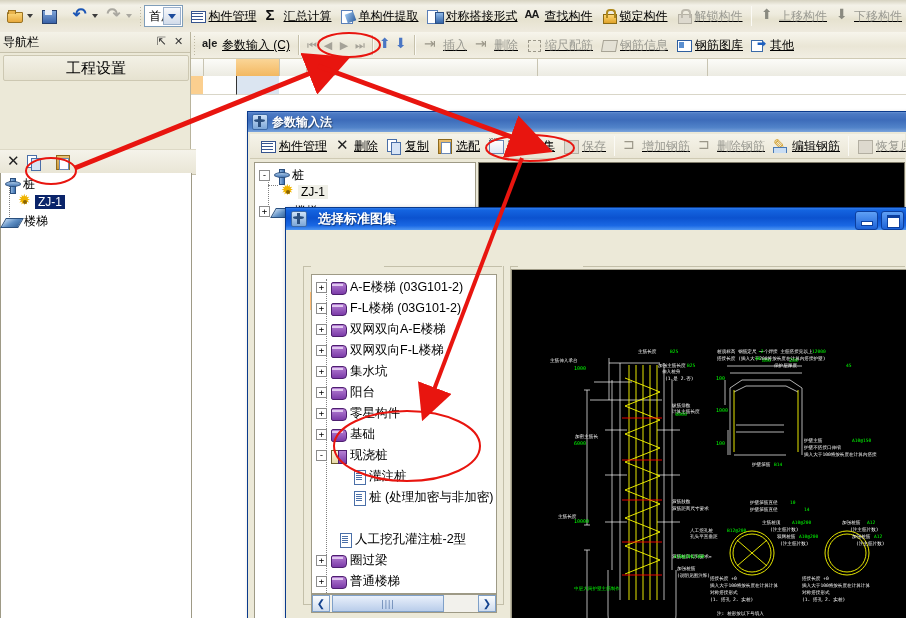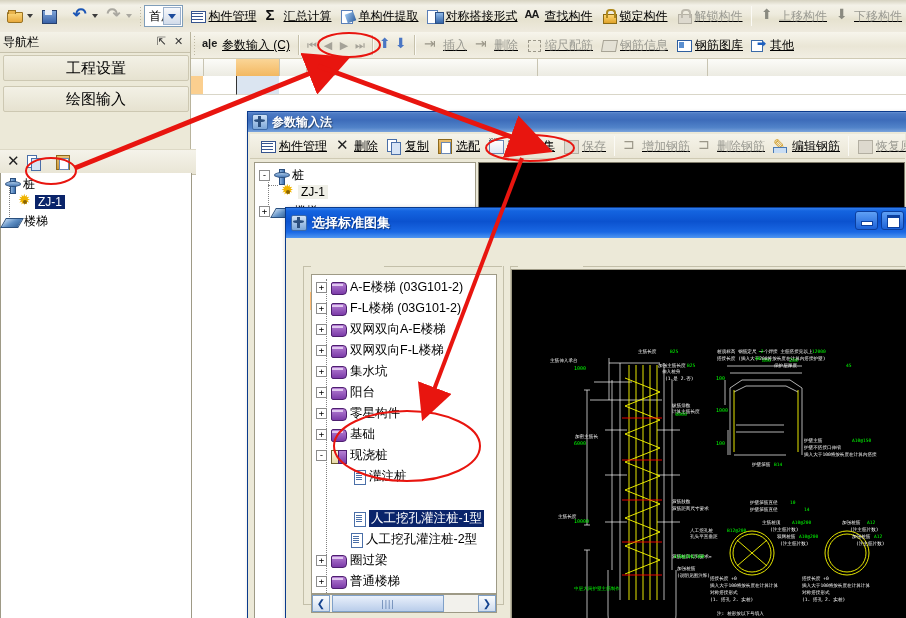--- a/index.html
+++ b/index.html
@@ -189,23 +189,23 @@
   .ic-restore::before{content:"";position:absolute;left:1px;top:2px;width:13px;height:12px;
     background:#ddd9ce;border:1px solid #b3afa2;}
 
   .exp{width:9px;height:9px;border:1px solid #8c8c8c;background:#fff;
     display:inline-flex;align-items:center;justify-content:center;font-size:9px;line-height:7px;
     color:#000;flex:none;font-family:"DejaVu Sans Mono",monospace;}
 
   
   #dlg2{position:absolute;left:285px;top:207px;width:621px;height:411px;
     background:#ece9d8;border:1px solid #0a3a8c;box-shadow:2px 2px 5px rgba(0,0,0,.4);}
-  #dlg2 .titlebar{height:30px;
+  #dlg2 .titlebar{height:22px;
     background:linear-gradient(to bottom,#2f7bea 0%,#1464e0 10%,#0b52cf 45%,#1a68e4 80%,#4f96f2 100%);
-    display:flex;align-items:center;padding-left:5px;gap:5px;}
+    display:flex;align-items:center;padding-left:5px;gap:11px;}
   #dlg2 .titlebar .tt{color:#fff;font-weight:bold;font-size:13px;text-shadow:1px 1px 1px rgba(0,0,0,.45);}
   .winbtns{position:absolute;right:3px;top:3px;display:flex;gap:3px;}
   .wbtn{width:21px;height:17px;background:linear-gradient(to bottom,#5fa0f5,#1c62d8);
     border:1px solid #0c3f9e;border-radius:3px;position:relative;}
   .wbtn .g-min{position:absolute;left:5px;bottom:3px;width:10px;height:3px;background:#fff;border:1px solid #0c3f9e;}
   .wbtn .g-max{position:absolute;left:5px;top:3px;width:11px;height:9px;background:#fff;border:1px solid #0c3f9e;border-top-width:3px;}
 
   .grpbox{position:absolute;border:1px solid #c3bfa9;border-top:none;}
   .grplbl{position:absolute;font-size:13px;color:#1a3a7a;background:#fdba74;padding:0 4px;margin-top:36px;}
   .grptopL{position:absolute;height:1px;background:#c3bfa9;}
@@ -378,23 +378,20 @@
 
 <div id="navpanel">
   <div id="navtitle">
     <span class="t">导航栏</span>
     <span class="pin">⇱</span>
     <span class="cls">✕</span>
   </div>
   <div class="navbar-item" style="top:23px">
     <span>工程设置</span>
   </div>
-  <div class="navbar-item" style="top:54px">
-    <span>绘图输入</span>
-  </div>
   <div id="navtools">
     <span class="ic ic-x"></span>
     <span class="ic ic-copy"></span>
     <span style="width:5px"></span>
     <span class="ic ic-paste"></span>
   </div>
   <div id="navtree">
     <div class="dashv" style="left:8px;top:8px;height:40px"></div>
     <div class="tnode" style="left:3px;top:3px">
       <span class="ic-pile"></span>
@@ -551,26 +548,26 @@
       <div class="arow" style="top: 170px; padding-left: 4px;">
         <span class="exp">-</span>
         <span class="ic-bookopen"></span>
         <span>现浇桩</span>
       </div>
       <div class="arow" style="top: 191px; padding-left: 26px;">
         <span style="width: 11px; flex: 0 0 auto;"></span>
         <span class="ic-doc"></span>
         <span>灌注桩</span>
       </div>
-      <div class="arow" style="top: 233px; padding-left: 26px;">
+      <div class="arow" style="top: 212px; padding-left: 26px;">
         <span style="width: 11px; flex: 0 0 auto;"></span>
         <span class="ic-doc"></span>
-        <span class="asel">人工挖孔灌注桩-1型</span>
-      </div>
-      <div class="arow" style="top: 254px; padding-left: 23px;">
+        <span>桩 (处理加密与非加密)</span>
+      </div>
+      <div class="arow" style="top: 254px; padding-left: 12px;">
         <span style="width: 11px; flex: 0 0 auto;"></span>
         <span class="ic-doc"></span>
         <span>人工挖孔灌注桩-2型</span>
       </div>
       <div class="arow" style="top: 275px; padding-left: 4px;">
         <span class="exp">+</span>
         <span class="ic-book"></span>
         <span>圈过梁</span>
       </div>
       <div class="arow" style="top: 296px; padding-left: 4px;">

